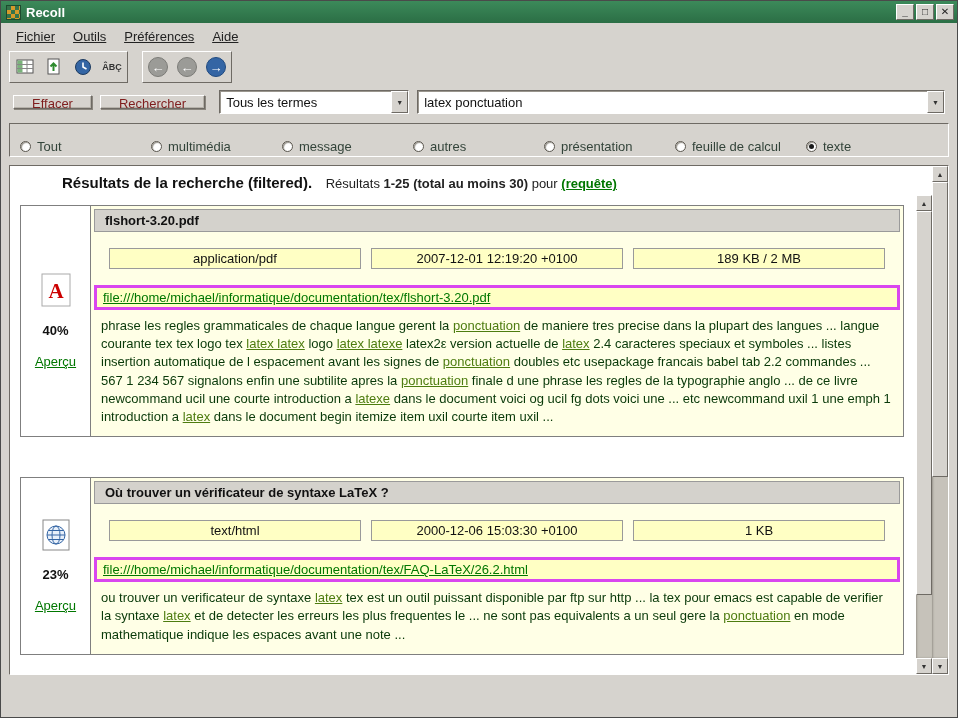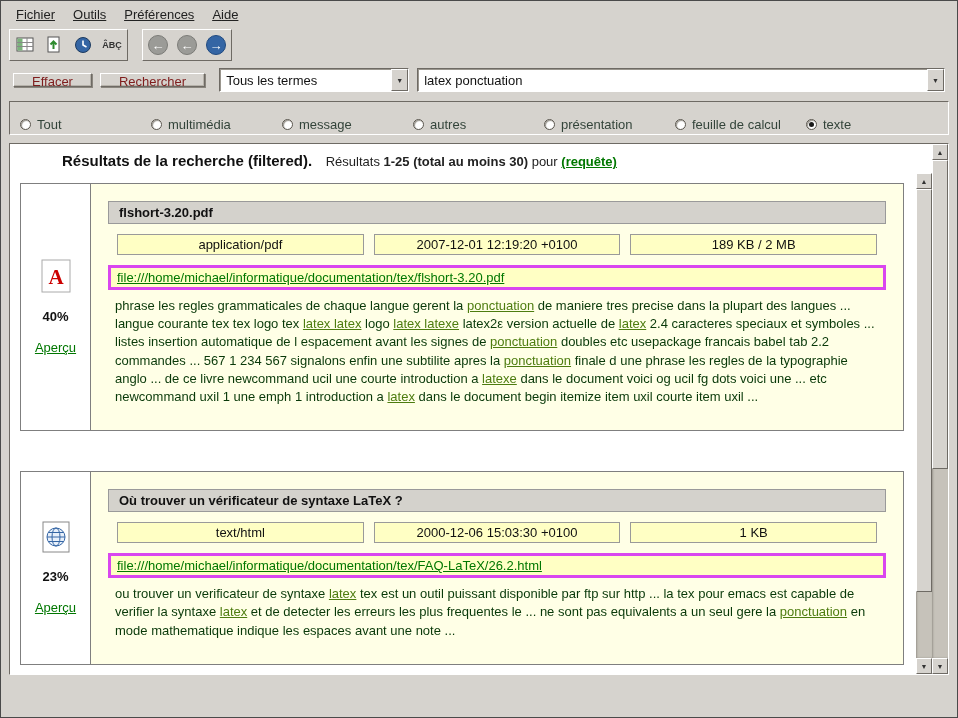--- a/index.html
+++ b/index.html
@@ -103,26 +103,26 @@
   .list { flex:1; overflow:hidden; padding:10px 6px 10px 10px; background:#fff; }
   
   .rblock { display:flex; border:1px solid #7f7f7f; margin-bottom:40px; background:#ffffe6; }
   .gutter {
     width:70px; flex:none; background:#fff; border-right:1px solid #7f7f7f;
     display:flex; flex-direction:column; align-items:center; justify-content:center; gap:16px;
     padding:8px 0;
   }
   .relevance { font-weight:bold; color:#111; }
   .preview-link { color:#007700; text-decoration:underline; cursor:pointer; }
-  .rcontent { flex:1; min-width:0; padding:16px; }
+  .rcontent { flex:1; min-width:0; padding:2px; }
   .rtitle {
     background:#d4d2cc; border:1px solid #9a9a9a; font-weight:bold; color:#111;
     padding:3px 10px; margin:1px;
   }
-  .rinfo { display:flex; margin:10px; gap:10px;justify-content:space-between; }
+  .rinfo { display:flex; margin:16px; gap:10px;justify-content:space-between; }
   .rcell {
     flex:1; background:#ffffc4; border:1px solid #9a9a9a; text-align:center;
     padding:2px 4px; color:#111; white-space:nowrap; overflow:hidden;
   }
   .rurl-row { margin:1px; background:#ffffc4; border:3px solid #d946ef; padding:2px 6px;
     white-space:nowrap; overflow:hidden; }
   .rurl { color:#007700; text-decoration:underline; cursor:pointer; }
   .rabstract { padding:6px 8px 8px; color:#093909; line-height:1.4; }
   .kw { color:#4d7c0f;text-decoration:underline; }
   
@@ -141,20 +141,29 @@
   .gapcol { width:6px; background:#fff; flex:none; }
   
   .bottom-strip { height:42px; flex:none; }
   svg { display:block; }
 </style>
 </head>
 <body>
 
 <div class="window">
 
+  <div class="titlebar">
+    <span class="app-icon"></span>
+    <span class="title">Recoll</span>
+    <span class="win-btns">
+      <span class="wbtn">_</span>
+      <span class="wbtn">□</span>
+      <span class="wbtn">✕</span>
+    </span>
+  </div>
 
   <div class="menubar">
     <span class="menu-item">Fichier</span>
     <span class="menu-item">Outils</span>
     <span class="menu-item">Préférences</span>
     <span class="menu-item">Aide</span>
   </div>
 
   <div class="toolbar">
     <div class="tool-group">

